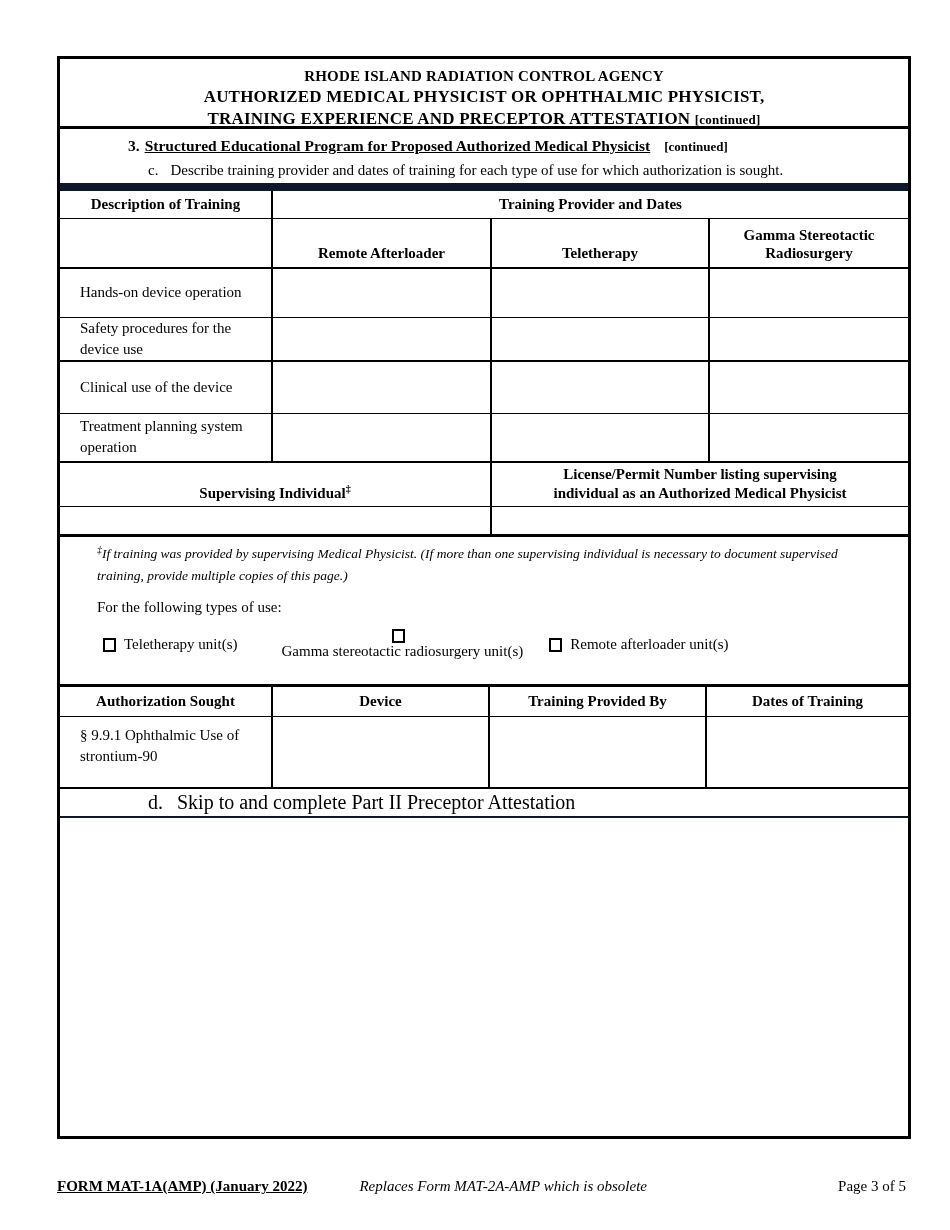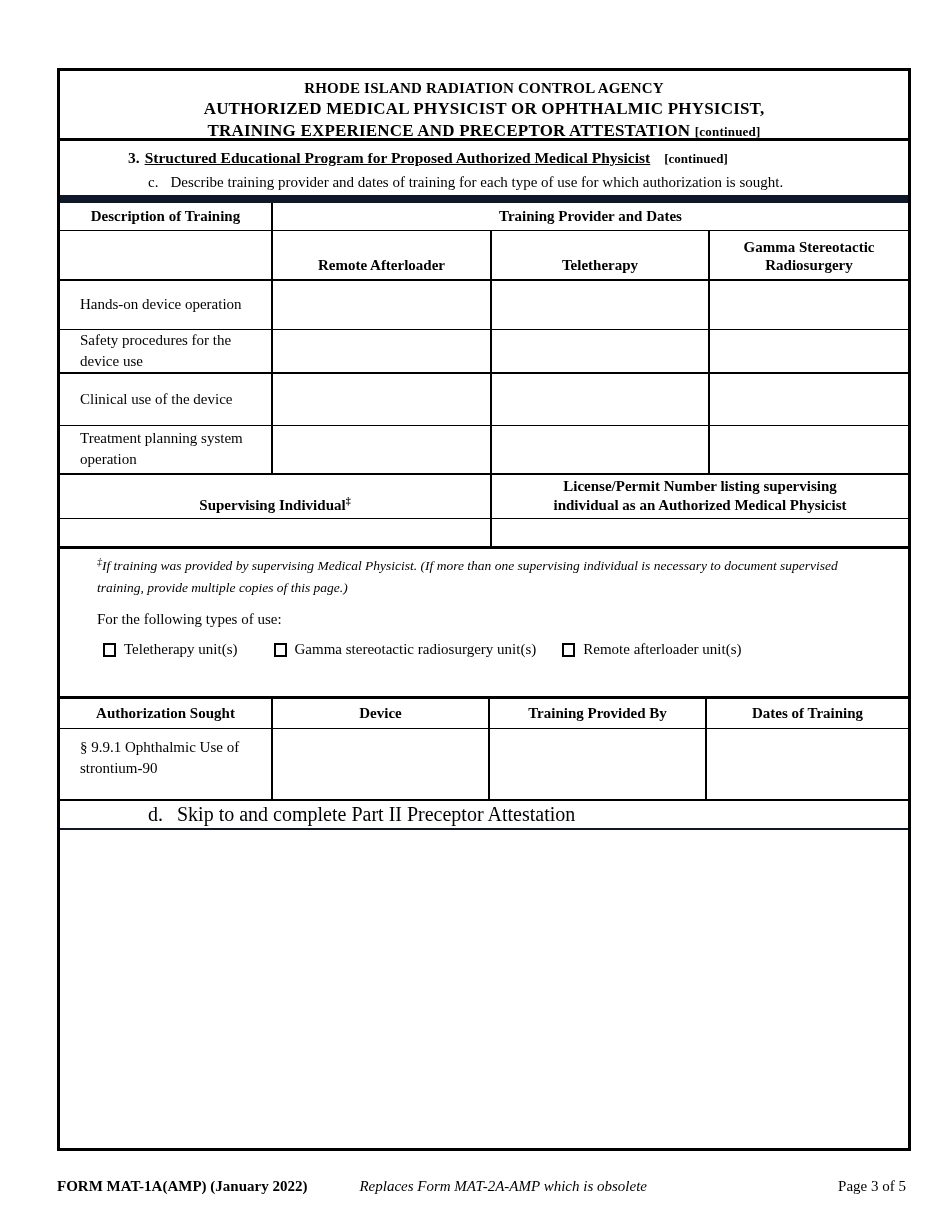--- a/index.html
+++ b/index.html
@@ -4,21 +4,21 @@
 <style>
   * { margin: 0; padding: 0; box-sizing: border-box; }
   html, body { width: 950px; height: 1230px; background: #ffffff; }
   body {
     font-family: "Liberation Serif", "DejaVu Serif", serif;
     color: #000;
     position: relative;
   }
   .form-box {
     position: absolute;
-    left: 57px; top: 68px;
+    left: 57px; top: 56px;
     width: 854px; height: 1083px;
     border: 3px solid #000;
     display: flex;
     flex-direction: column;
     background: #fff;
   }
   
   .hdr {
     height: 70px;
     border-bottom: 3px solid #000;
@@ -65,21 +65,21 @@
   .cbrow { margin: 13px 0 0 43px; display: flex; align-items: center; }
   .cb {
     display: inline-block;
     width: 13px; height: 14px;
     border: 2px solid #000;
     background: #fff;
     flex: 0 0 auto;
   }
   .cb-label { font-size: 15px; margin-left: 8px; white-space: nowrap; }
   .cb-item { display: flex; align-items: center; }
-  .gap1 { margin-left: 36px; }
+  .gap1 { margin-left: 36px; flex-direction: column; }
   .gap2 { margin-left: 26px; }
   
   .auth-data { vertical-align: middle; border-radius: 25px; }
   
   .drow {
     height: 29px;
     border-bottom: 2px solid #0f172a;
     font-size: 20px;
     line-height: 27px;
     padding-left: 88px;
@@ -88,21 +88,21 @@
   .bigbox { flex: 1 1 auto; }
   
   .footer {
     position: absolute;
     left: 57px; top: 1178px;
     width: 849px;
     display: flex;
     align-items: baseline;
     font-size: 15px;
   }
-  .footer .form-id { font-weight: bold; }
+  .footer .form-id { font-weight: bold; text-decoration: underline; }
   .footer .replaces { font-style: italic; margin-left: 52px; }
   .footer .page { margin-left: auto; }
 </style>
 </head>
 <body>
 
 <div class="form-box">
 
   <div class="hdr">
     <div class="agency">RHODE ISLAND RADIATION CONTROL AGENCY</div>

